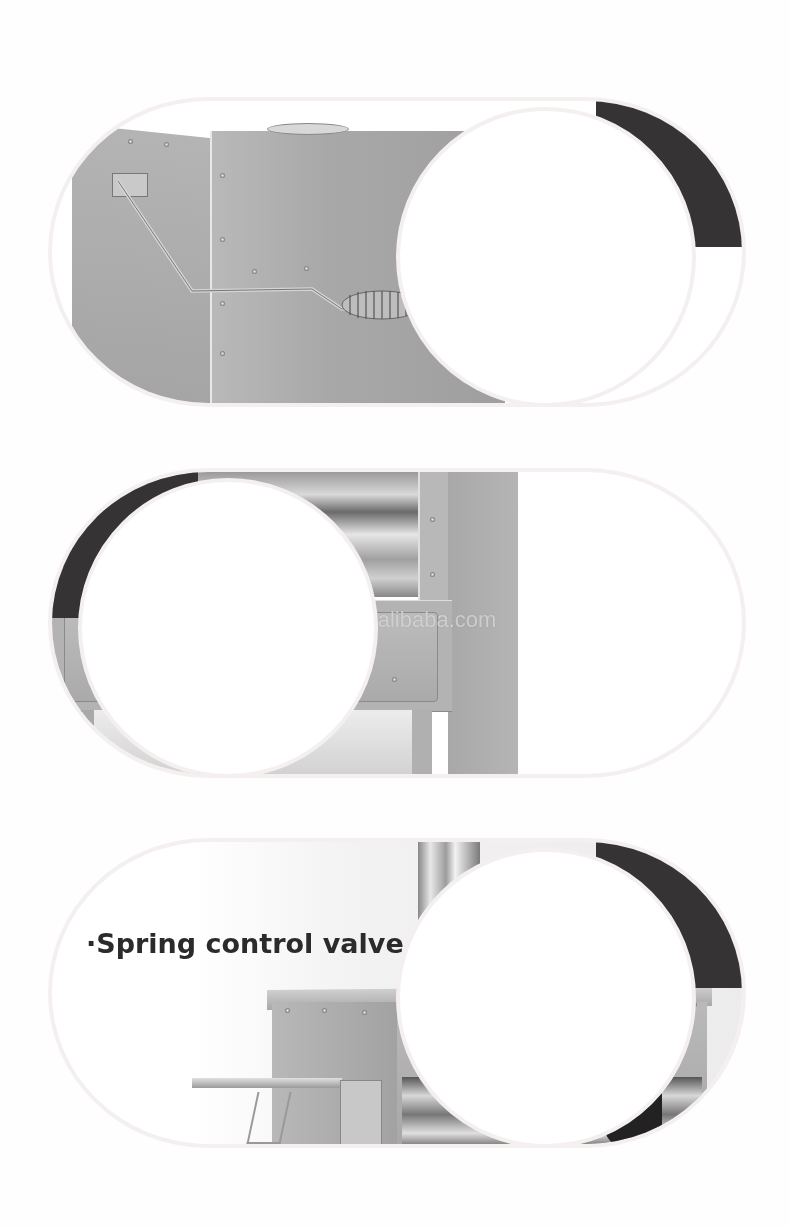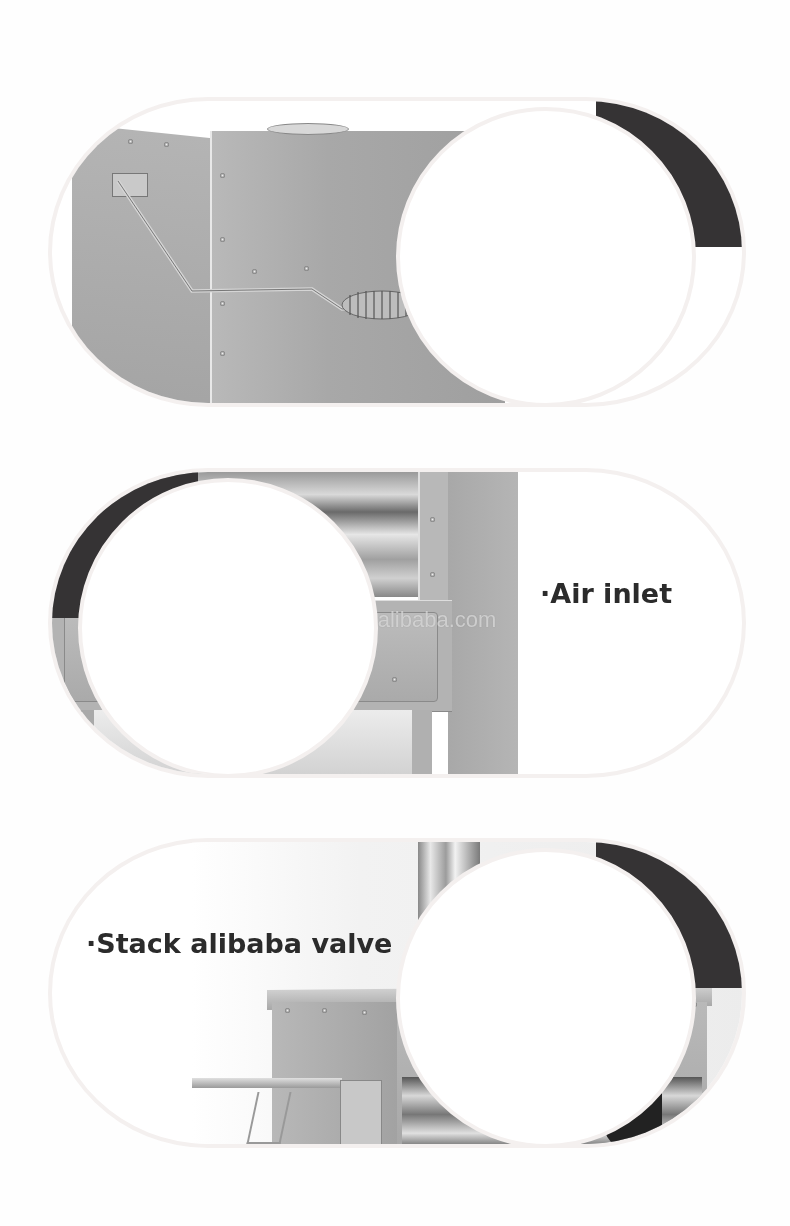--- a/index.html
+++ b/index.html
@@ -129,21 +129,20 @@
     <div class="rivet" style="left:378px; top:45px;"></div>
     <div class="rivet" style="left:378px; top:100px;"></div>
     <div class="rivet" style="left:50px; top:138px;"></div>
     <div class="rivet" style="left:120px; top:138px;"></div>
     <div class="rivet" style="left:190px; top:140px;"></div>
     <div class="rivet" style="left:340px; top:205px;"></div>
     <div class="rivet" style="left:120px; top:212px;"></div>
     <div class="rivet" style="left:230px; top:216px;"></div>
     <div class="watermark" style="left:212px; top:135px;">tiartisan.en.alibaba.com</div>
   </div>
-  <div class="label" style="left:488px; top:106px;">·Air inlet</div>
   <div class="corner" style="left:-4px; top:-4px;">
     <div class="corner-inner" style="left:30px; top:10px;"></div>
     <div class="badge" style="left:10px; top:10px;">②</div>
   </div>
 </div>
 
 <div class="panel" style="top:838px;">
   <div class="photo" style="left:140px; top:0; width:560px; height:310px; background:linear-gradient(90deg,#ffffff 0%,#f2f2f2 30%,#ececec 100%);">
 
     <div style="position:absolute; left:226px; top:0; width:62px; height:142px;
@@ -170,18 +169,18 @@
     <div class="rivet" style="left:93px; top:166px;"></div>
     <div class="rivet" style="left:130px; top:166px;"></div>
     <div class="rivet" style="left:170px; top:168px;"></div>
     <div class="rivet" style="left:215px; top:170px;"></div>
     <div class="rivet" style="left:277px; top:170px;"></div>
     <div class="rivet" style="left:335px; top:168px;"></div>
     <div class="rivet" style="left:390px; top:164px;"></div>
     <div class="rivet" style="left:445px; top:163px;"></div>
     <div class="rivet" style="left:500px; top:160px;"></div>
   </div>
-  <div class="label" style="left:34px; top:86px;">·Stack alibaba valve</div>
+  <div class="label" style="left:34px; top:86px;">·Spring control valve</div>
   <div class="corner" style="right:-4px; top:-4px;">
     <div class="corner-inner" style="left:-200px; top:10px;"></div>
     <div class="badge" style="right:14px; top:10px;">③</div>
   </div>
 </div>
 
 </body></html>

